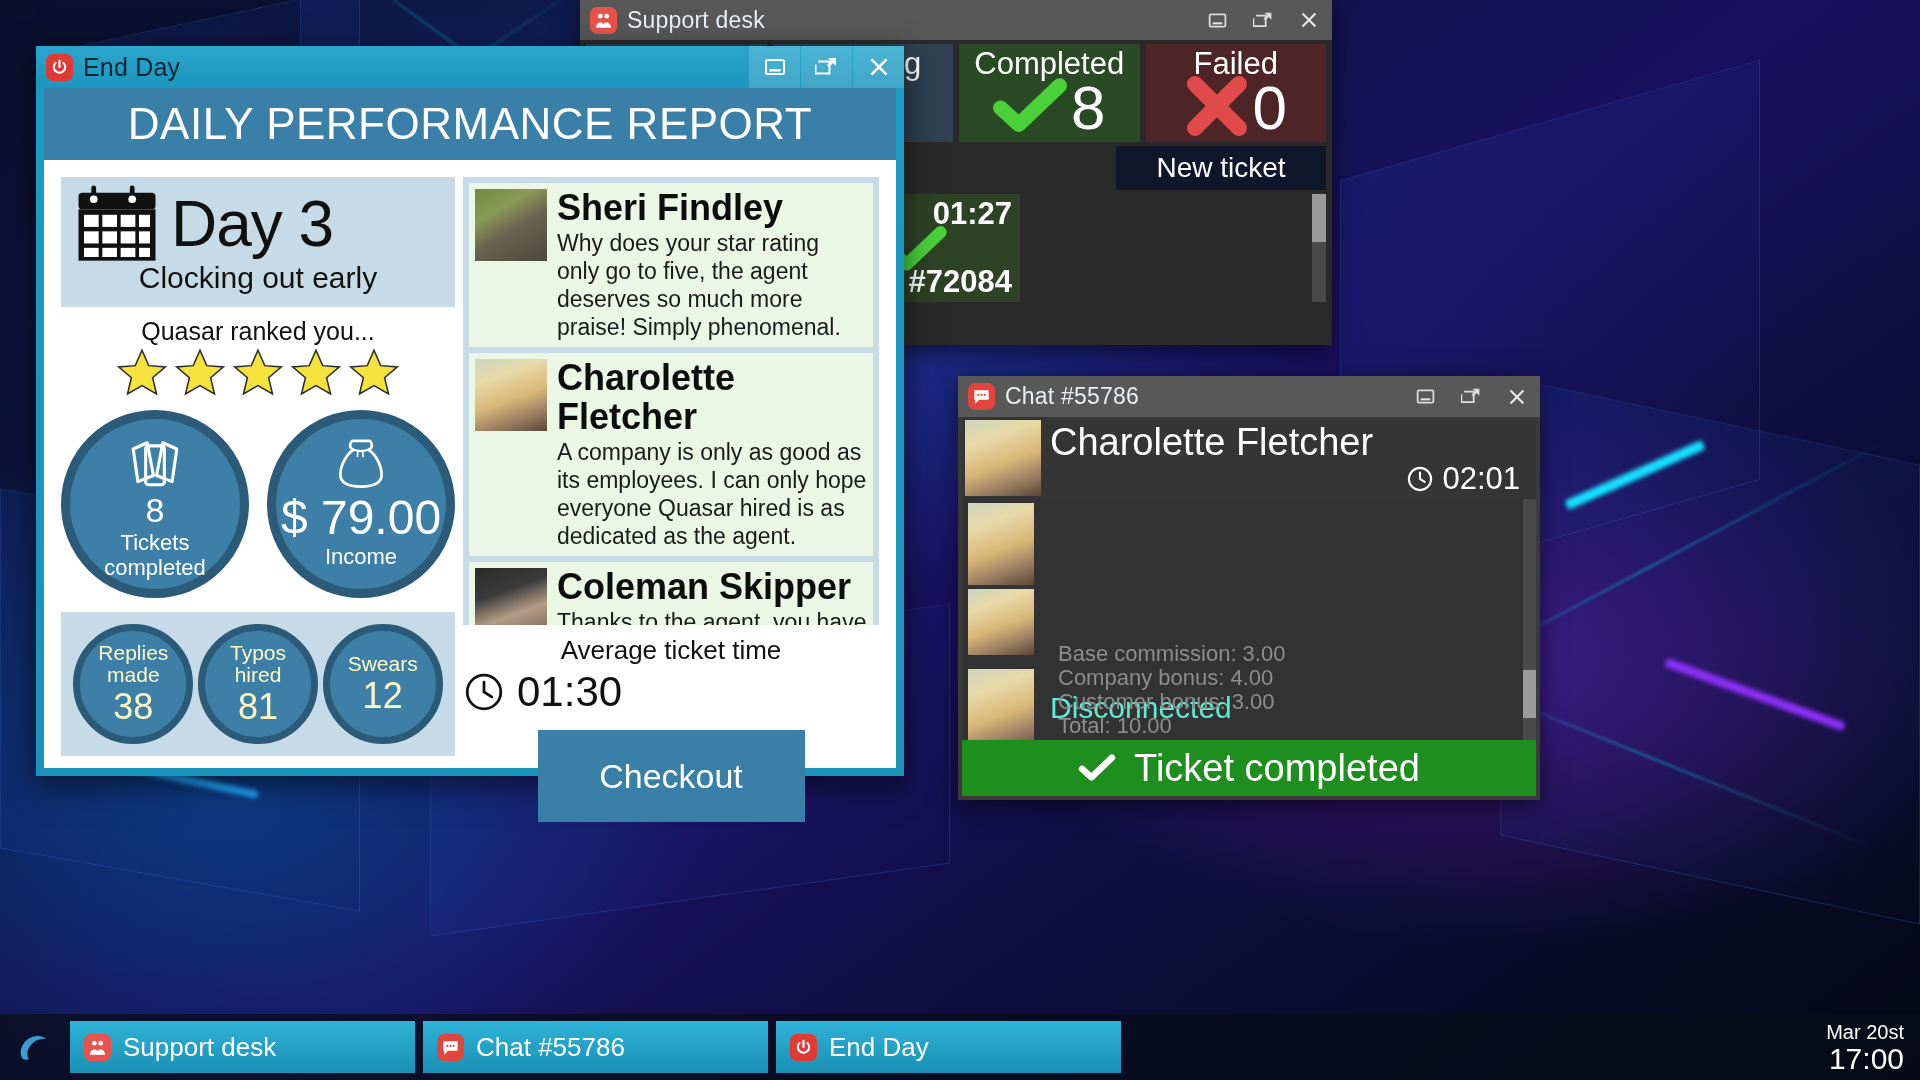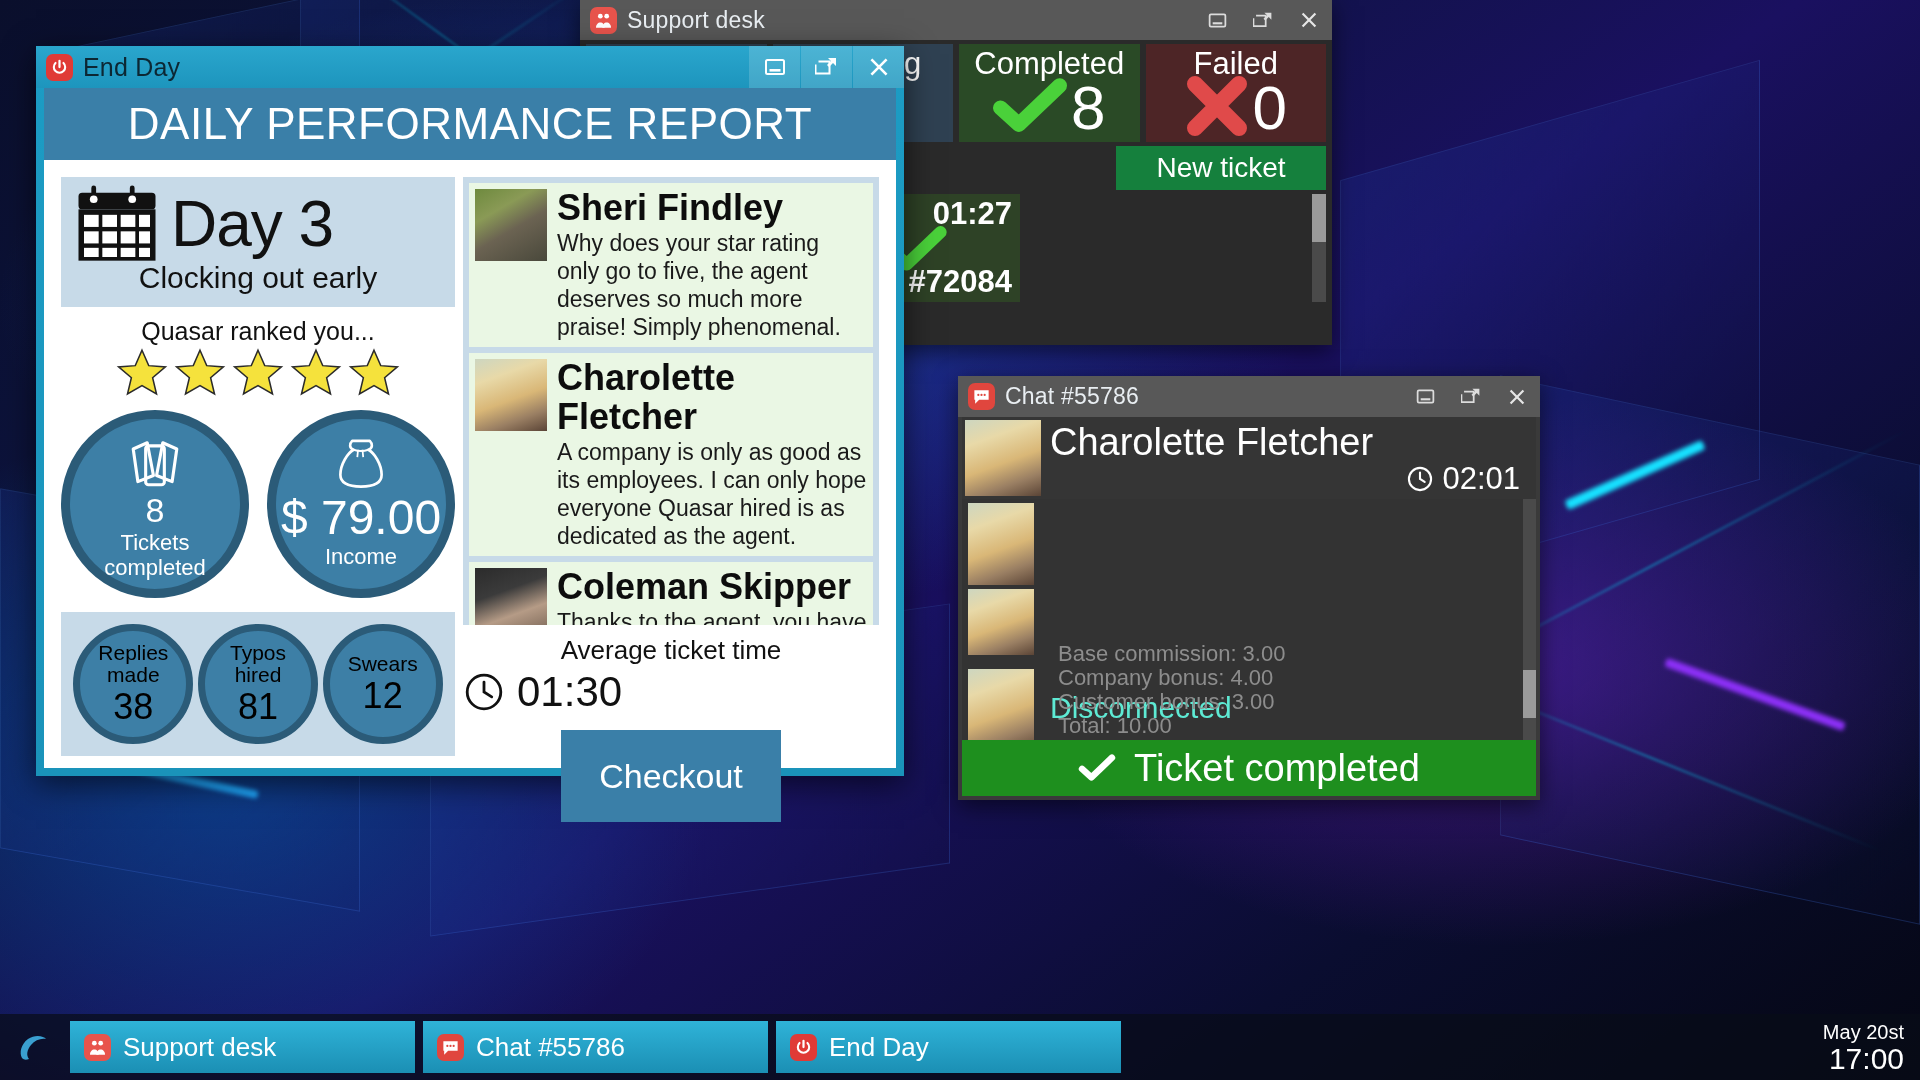--- a/index.html
+++ b/index.html
@@ -99,21 +99,21 @@
   .sd-counter.waiting  { background: #2f4152; }
   .sd-counter.ongoing  { background: #2f4152; }
   .sd-counter.completed{ background: #2a4a26; }
   .sd-counter.failed   { background: #4d2526; }
   .ico-check { width: 74px; height: 56px; margin-top: 26px; }
   .ico-cross { width: 64px; height: 60px; margin-top: 26px; }
 
   #sd-newticket {
     margin-top: 4px;
     height: 44px;
-    background: #15803d;
+    background: #0f172a;
     color: #fff;
     display: flex; align-items: center; justify-content: center;
     font-size: 28px;
     width: 210px;
     margin-left: auto;
     cursor: pointer;
   }
   #sd-tickets {
     margin-top: 4px;
     display: flex; gap: 8px;
@@ -260,21 +260,21 @@
   #ed-smallrow {
     margin-top: 14px;
     background: #c7dae8;
     padding: 12px 10px;
     display: flex; justify-content: space-around; align-items: center;
     flex: 0 0 auto;
   }
   .smallcircle {
     width: 120px; height: 120px; border-radius: 50%;
     background: #3d7fa6; border: 7px solid #2b5b78;
-    color: #000000;
+    color: #fef9c3;
     display: flex; flex-direction: column; align-items: center; justify-content: center;
     text-align: right; line-height: 1.06;
   }
   .smallcircle .scap { font-size: 21px; }
   .smallcircle .sval { font-size: 36px; margin-top: 2px; }
 
   
   #ed-feedback {
     background: #c7dae8;
     padding: 6px;
@@ -297,21 +297,21 @@
 
   
   #ed-avg {
     text-align: center; margin-top: 10px; flex: 0 0 auto;
   }
   #ed-avg .avg-cap { font-size: 26px; color: #111; }
   #ed-avg .avg-row { display: flex; align-items: center; gap: 12px; margin-top: 2px; }
   #ed-avg .avg-val { font-size: 42px; color: #111; }
   #ed-checkout {
     margin: 14px auto 0 auto;
-    width: 220px; height: 92px;
+    width: 267px; height: 92px;
     background: #3a7fa8;
     color: #fff;
     display: flex; align-items: center; justify-content: center;
     font-size: 34px;
     cursor: pointer;
     flex: 0 0 auto;
   }
 
   
   #taskbar {
@@ -744,16 +744,16 @@
     <span class="appicon power">
       <svg width="19" height="19" viewBox="0 0 24 24">
           <path d="M12 3.5v8" stroke="#fff" stroke-width="2.8" stroke-linecap="round"></path>
           <path d="M7 6.2a7.2 7.2 0 1 0 10 0" stroke="#fff" stroke-width="2.6" fill="none" stroke-linecap="round"></path>
         </svg>
     </span>
     <span>End Day</span>
   </div>
 
   <div id="tb-clock">
-    <span class="date">May 20st</span>
+    <span class="date">Mar 20st</span>
     <span class="time">17:00</span>
   </div>
 </div>
 
 </body></html>

